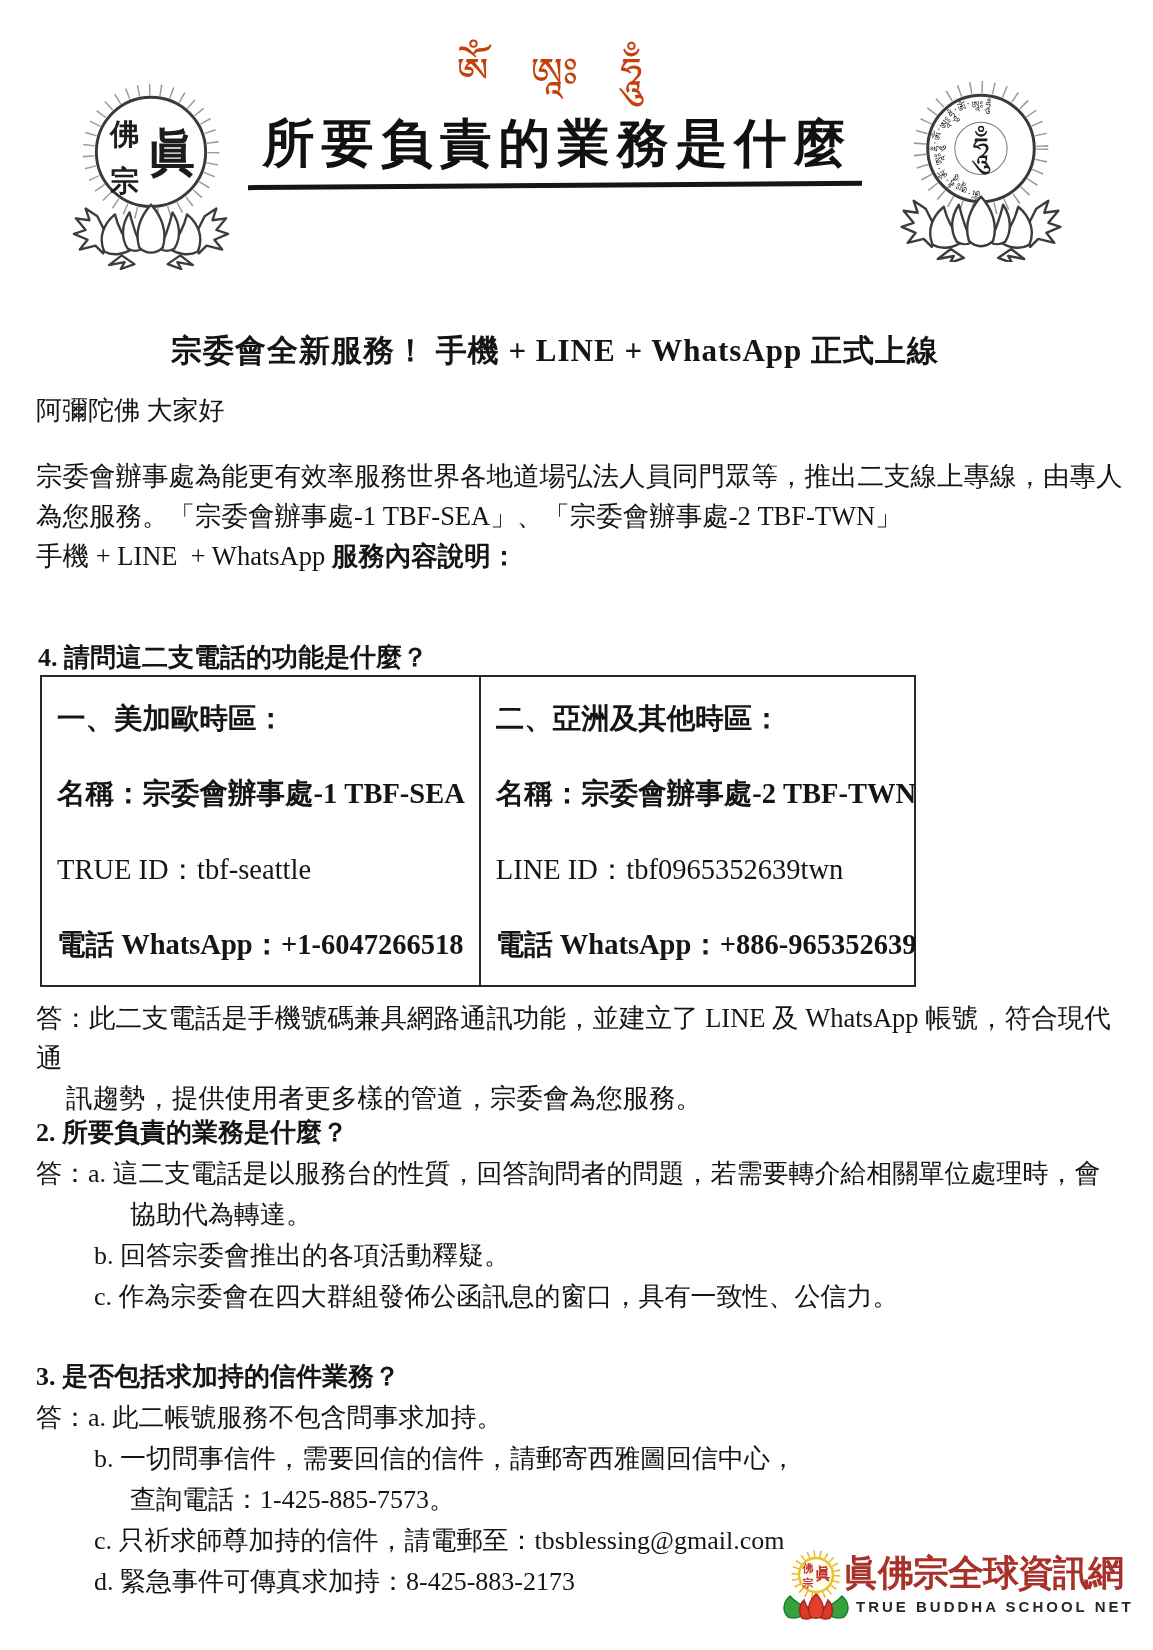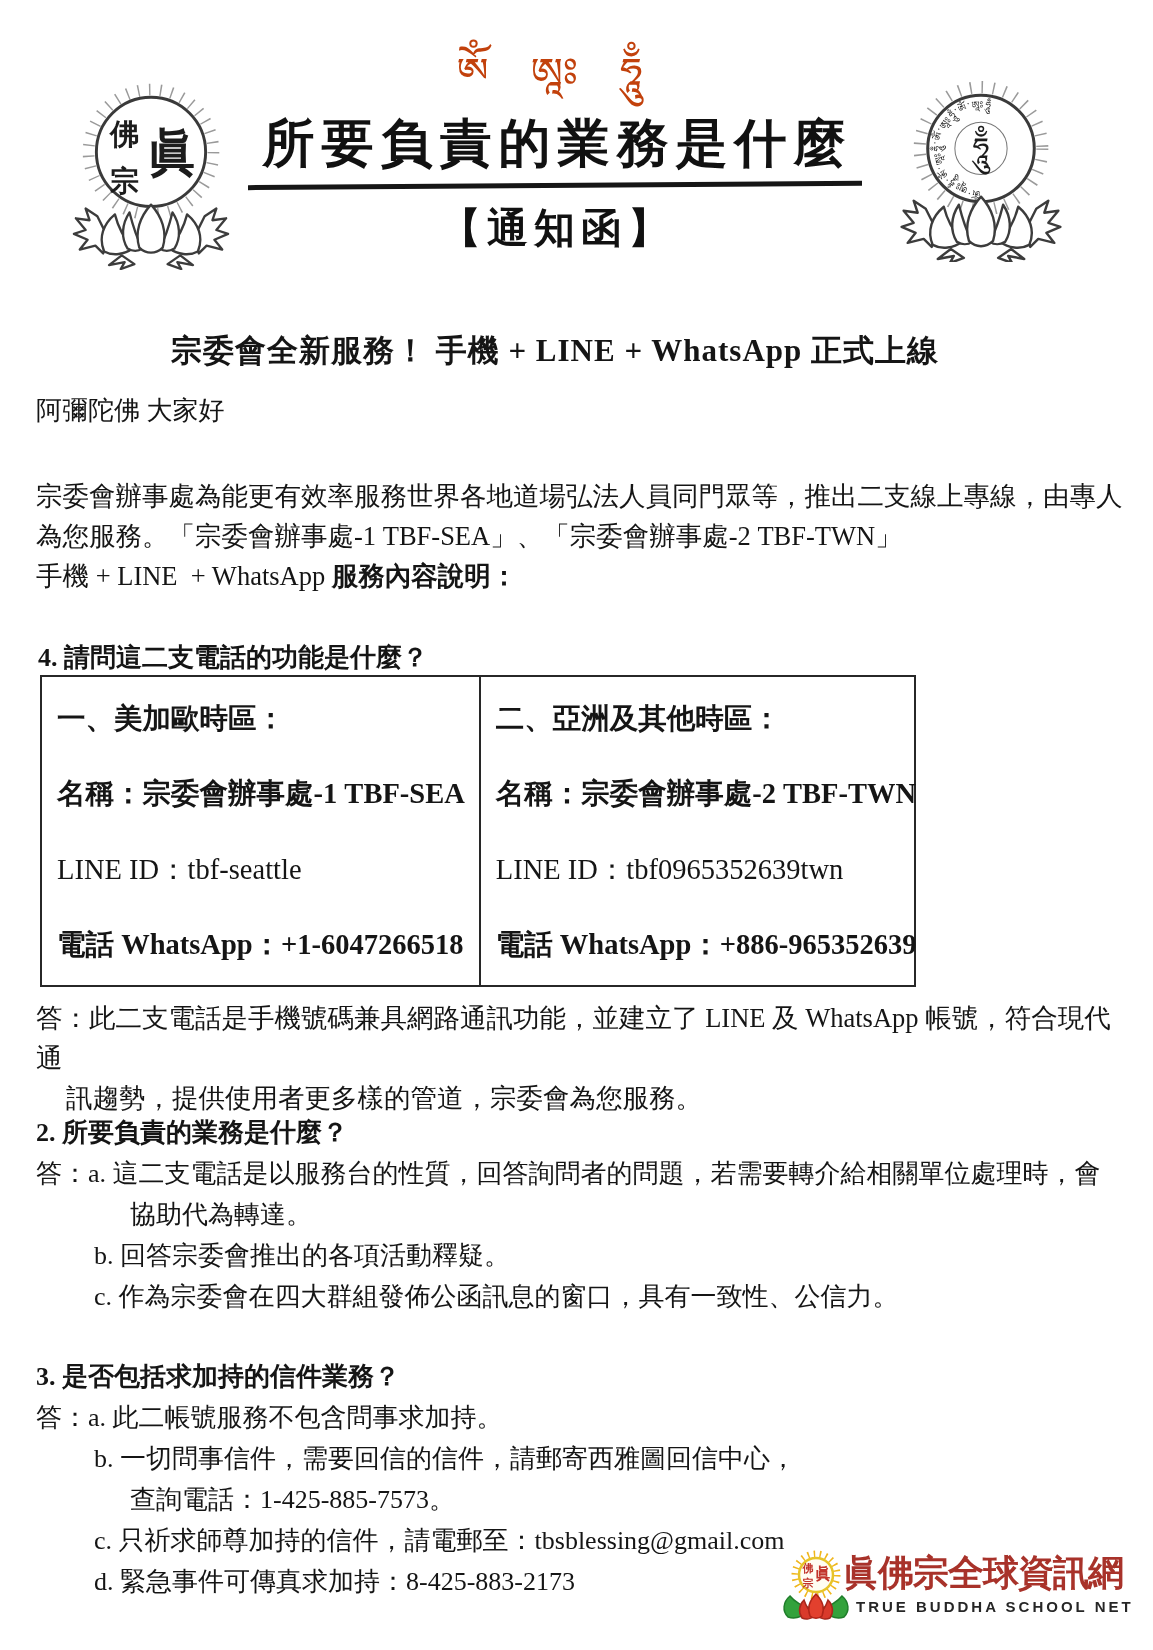--- a/index.html
+++ b/index.html
@@ -11,21 +11,21 @@
   .header-center { left:235px; top:36px; width:645px; text-align:center; }
   .tibetan { font-size:40px; letter-spacing:16px; color:#c2410c; line-height:74px; }
   .org-title { font-family:"Liberation Sans","DejaVu Sans",sans-serif; font-weight:bold; font-size:52px; letter-spacing:7px; line-height:66px; color:#111; }
   .title-underline { left:248px; top:183px; width:614px; height:5px; background:#161616; transform:rotate(-0.4deg); }
   .doc-type { left:235px; top:201px; width:645px; text-align:center; font-size:41px; font-weight:600; letter-spacing:6px; color:#111; }
   .seal-svg { display:block; }
 
   
   .main-title { left:0; top:330px; width:1110px; text-align:center; font-size:31px; font-weight:bold; letter-spacing:1px; }
   .greeting { left:36px; top:393px; font-size:26px; }
-  .intro { left:36px; top:476px; width:1092px; font-size:26.5px; line-height:40px; }
+  .intro { left:36px; top:456px; width:1092px; font-size:26.5px; line-height:40px; }
   .prewrap { white-space:pre-wrap; }
   .bold { font-weight:bold; }
 
   .q-label { font-size:26px; font-weight:bold; }
   .q1-label { left:38px; top:640px; }
 
   
   .info-table { left:40px; top:675px; width:876px; height:312px; border:2.5px solid #272727; display:flex; }
   .info-cell { flex:1; display:flex; flex-direction:column; justify-content:space-between; padding:24px 14px 22px 15px; }
   .info-cell.right { border-left:2.5px solid #272727; }
@@ -72,21 +72,20 @@
       <path d="M107,146 C115,158 116,172 109,183 C104,186 98,186 94,183 C100,171 104,158 107,146 Z"></path>
       <path d="M85,138 C74,150 68,166 73,182 C80,189 90,189 97,182 C102,166 96,150 85,138 Z"></path>
     </g>
   </svg>
 
   <div class="abs header-center">
     <div class="tibetan">ཨོཾ ཨཱཿ ཧཱུྃ</div>
     <div class="org-title">所要負責的業務是什麼</div>
   </div>
   <div class="abs title-underline"></div>
-  <div class="abs doc-type">【通知函】</div>
 
   <svg class="abs seal-svg" style="left:900px; top:66px;" width="162" height="196" viewBox="0 0 160 195">
     <circle cx="80" cy="82" r="61" fill="none" stroke="#9a9a9a" stroke-width="12" stroke-dasharray="1.5 10"></circle>
     <circle cx="80" cy="82" r="53" fill="#ffffff" stroke="#3a3a3a" stroke-width="3"></circle>
     <circle cx="80" cy="82" r="26" fill="none" stroke="#777" stroke-width="1"></circle>
     <defs>
       <path id="tibringpath" d="M80,122 a40,40 0 1 1 0.01,0" fill="none"></path>
     </defs>
     <text font-size="10" fill="#2b2b2b" letter-spacing="1">
       <textPath href="#tibringpath">ཨོཾ་ཨཱཿཧཱུྃ་ཨོཾ་ཨཱཿཧཱུྃ་ཨོཾ་ཨཱཿཧཱུྃ་ཨོཾ་ཨཱཿཧཱུྃ</textPath>
@@ -103,21 +102,21 @@
     <div>為您服務。「宗委會辦事處-1 TBF-SEA」、「宗委會辦事處-2 TBF-TWN」</div>
     <div><span class="prewrap">手機 + LINE  + WhatsApp </span><span class="bold">服務內容說明：</span></div>
   </div>
 
   <div class="abs q-label q1-label">4.  請問這二支電話的功能是什麼？</div>
 
   <div class="abs info-table">
     <div class="info-cell">
       <div class="cell-line">一、美加歐時區：</div>
       <div class="cell-line">名稱：宗委會辦事處-1 TBF-SEA</div>
-      <div class="cell-line regular">LINE ID：tbf-seattle</div>
+      <div class="cell-line regular">TRUE ID：tbf-seattle</div>
       <div class="cell-line">電話 WhatsApp：+1-6047266518</div>
     </div>
     <div class="info-cell right">
       <div class="cell-line">二、亞洲及其他時區：</div>
       <div class="cell-line">名稱：宗委會辦事處-2 TBF-TWN</div>
       <div class="cell-line regular">LINE ID：tbf0965352639twn</div>
       <div class="cell-line">電話 WhatsApp：+886-965352639</div>
     </div>
   </div>
 

